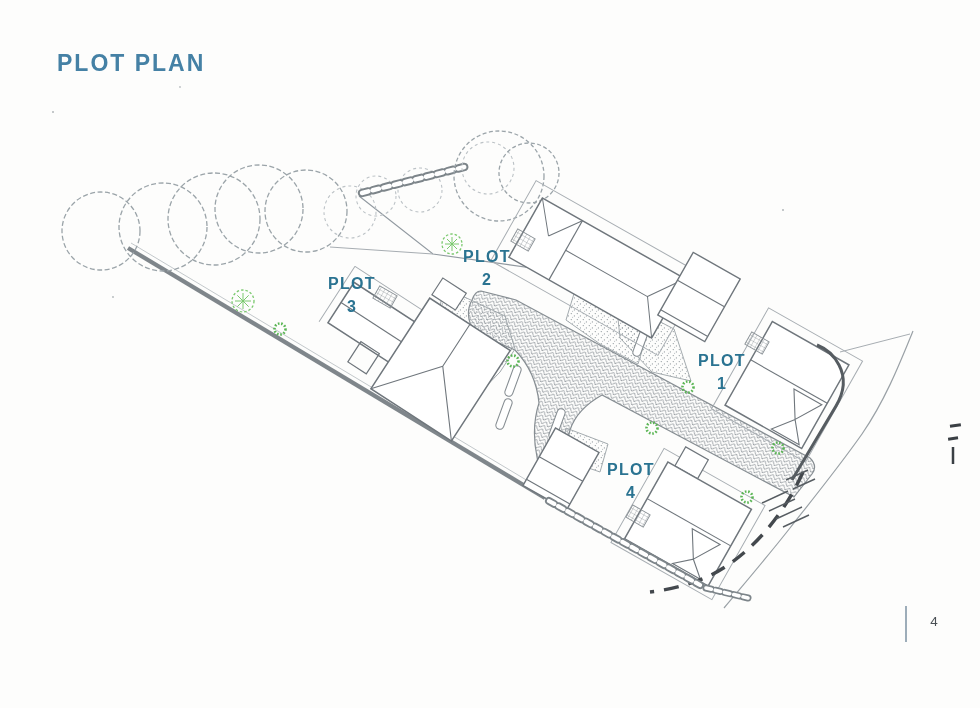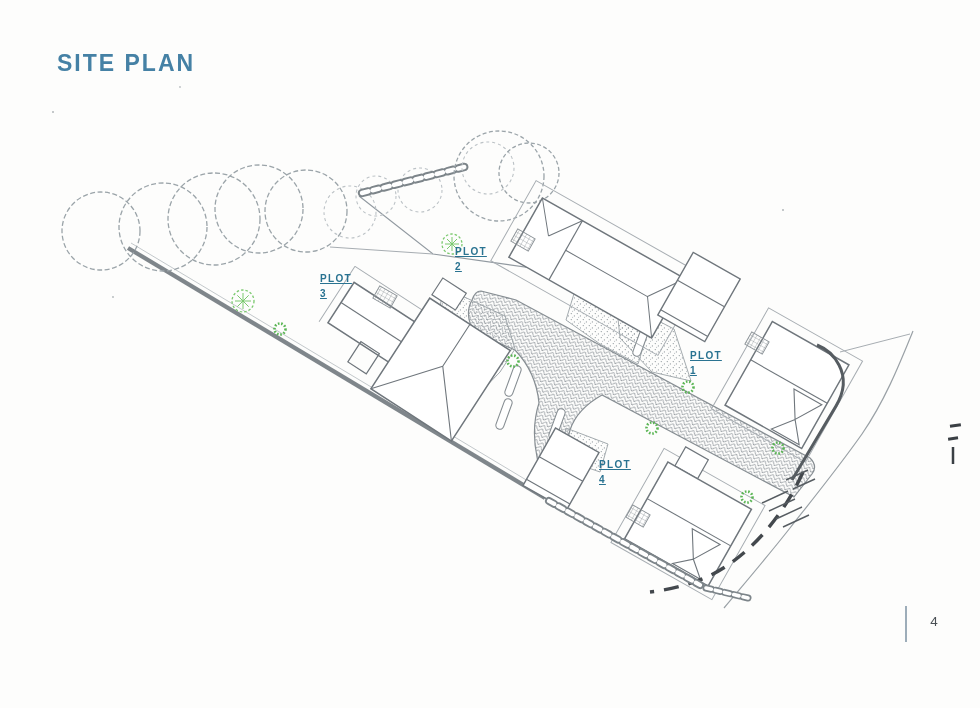--- a/index.html
+++ b/index.html
@@ -7,45 +7,44 @@
     position:relative;width:980px;height:708px;overflow:hidden;
     background:#fdfdfc;font-family:"Liberation Sans",sans-serif;
   }
   .page-title{
     position:absolute;left:57px;top:50px;margin:0;
     font-size:23px;font-weight:700;letter-spacing:2px;
     color:var(--title-teal,#4581a5);
   }
   .plan-svg{position:absolute;left:0;top:0;}
   .plot-label{
-    position:absolute;width:64px;text-align:left;
-    font-size:10px;font-weight:700;letter-spacing:1.3px;line-height:1.45;
+    position:absolute;width:64px;text-align:center;
+    font-size:16px;font-weight:700;letter-spacing:1.3px;line-height:1.45;
     color:var(--label-teal,#2a7391);
-    text-decoration:underline;
   }
   .plot-label span{display:block;}
   .plot-label-1{left:690px;top:349px;}
   .plot-label-2{left:455px;top:245px;}
   .plot-label-3{left:320px;top:272px;}
   .plot-label-4{left:599px;top:458px;}
   .footer-divider{
     position:absolute;left:905px;top:606px;width:2px;height:36px;
     background:#9dadb9;
   }
   .page-number{
     position:absolute;left:922px;top:614px;width:24px;text-align:center;
     font-size:13.5px;color:#4a5055;
   }
 </style>
 </head>
 <body>
 
 <div class="page">
 
-  <h1 class="page-title">SITE PLAN</h1>
+  <h1 class="page-title">PLOT PLAN</h1>
 
   <svg class="plan-svg" width="980" height="708" viewBox="0 0 980 708">
     <defs>
       <pattern id="herringbone" width="14" height="8" patternUnits="userSpaceOnUse" patternTransform="rotate(29)">
         <path d="M0,8 L3.5,4 L7,8 L10.5,4 L14,8" fill="none" stroke="#8a9196" stroke-width="0.9"></path>
         <path d="M0,4 L3.5,0 L7,4 L10.5,0 L14,4" fill="none" stroke="#8a9196" stroke-width="0.9"></path>
       </pattern>
       <pattern id="stipple" width="6" height="6" patternUnits="userSpaceOnUse">
         <circle cx="1.3" cy="1.6" r="0.7" fill="#99a0a5"></circle>
         <circle cx="4.4" cy="3.9" r="0.65" fill="#99a0a5"></circle>

